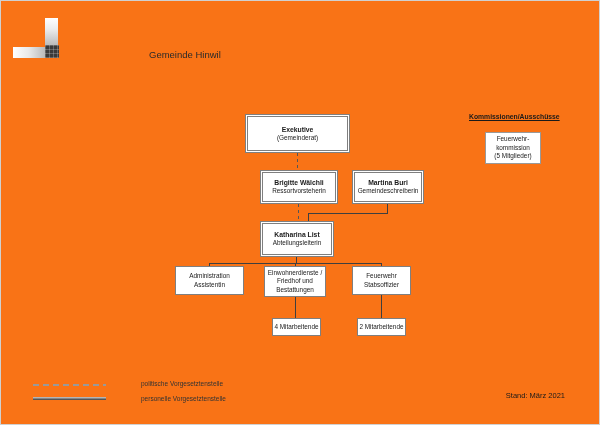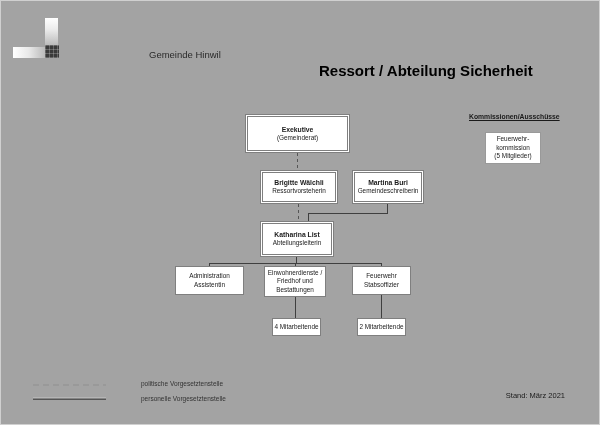--- a/index.html
+++ b/index.html
@@ -1,18 +1,18 @@
 <!DOCTYPE html>
 <html><head>
 <meta charset="utf-8">
 <style>
   * { margin:0; padding:0; box-sizing:border-box; }
   body { background:#e8e8e8; font-family:"Liberation Sans", sans-serif; }
   #page {
-    position:relative; width:600px; height:425px; background:#a3a3a3;
+    position:relative; width:600px; height:425px; background:#f97316;
     border:1px solid #d0d0d0; overflow:hidden; color:#1a1a1a;
   }
   
   .logo-vbar { position:absolute; left:44px; top:17px; width:13px; height:40px;
     background:linear-gradient(180deg,#ffffff 0%,#ececec 28%,#c2c2c2 62%,#8d8d8d 100%); }
   .logo-hbar { position:absolute; left:12px; top:46px; width:45px; height:11px;
     background:linear-gradient(90deg,#ffffff 0%,#e9e9e9 35%,#b5b5b5 75%,#8a8a8a 100%); }
   .logo-block { position:absolute; left:44px; top:44px; width:14px; height:13px;
     background-color:#3a3a3a;
     background-image:
@@ -49,21 +49,20 @@
 <body>
 
 <div id="page">
 
   <div>
     <div class="logo-hbar"></div>
     <div class="logo-vbar"></div>
     <div class="logo-block"></div>
   </div>
   <div class="org-name">Gemeinde Hinwil</div>
-  <div class="page-title">Ressort / Abteilung Sicherheit</div>
 
   <div class="lvd" style="left:296px;top:152px;height:17px;"></div>
   <div class="lvd" style="left:297px;top:203px;height:17px;"></div>
   <div class="lv" style="left:386px;top:203px;height:10px;"></div>
   <div class="lh" style="left:307px;top:212px;width:80px;"></div>
   <div class="lv" style="left:307px;top:212px;height:8px;"></div>
   <div class="lv" style="left:295px;top:256px;height:7px;"></div>
   <div class="lh" style="left:208px;top:262px;width:173px;"></div>
   <div class="lv" style="left:208px;top:262px;height:3px;"></div>
   <div class="lv" style="left:294px;top:262px;height:3px;"></div>

